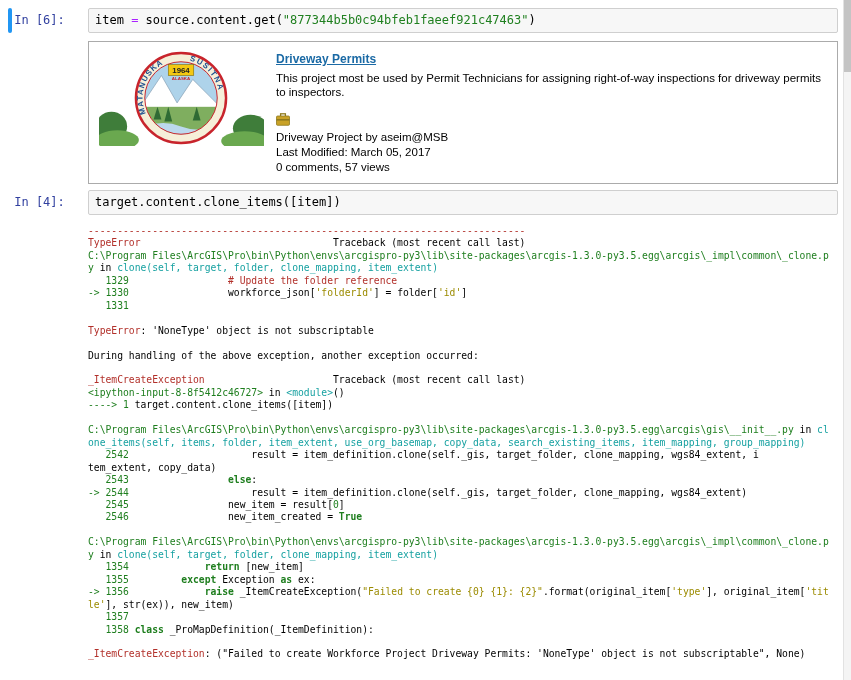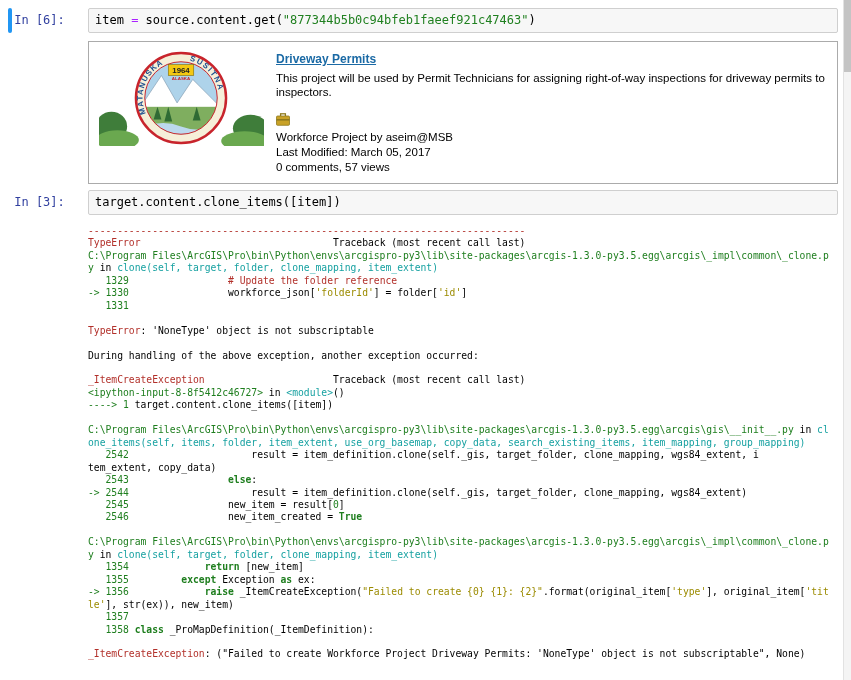--- a/index.html
+++ b/index.html
@@ -111,39 +111,39 @@
           <text font-size="8" font-weight="bold" fill="#1d4f8f" letter-spacing="1.5" font-family="Liberation Sans, sans-serif">
             <textPath href="#arcR" startOffset="2">SUSITNA</textPath>
           </text>
           <rect x="69" y="15" width="26" height="11" fill="#f3c812" stroke="#7a6708" stroke-width="0.6"></rect>
           <text x="82" y="23.5" text-anchor="middle" font-size="8" font-weight="bold" fill="#222222" font-family="Liberation Sans, sans-serif">1964</text>
           <text x="82" y="31" text-anchor="middle" font-size="4.5" font-weight="bold" fill="#c8242c" font-family="Liberation Sans, sans-serif">ALASKA</text>
         </svg>
 
         <div class="card-body">
           <a class="card-title">Driveway Permits</a>
-          <div class="card-desc">This project will be used by Permit Technicians for assigning right-of-way inspections for driveway permits to inspectors.</div>
+          <div class="card-desc">This project most be used by Permit Technicians for assigning right-of-way inspections for driveway permits to inspectors.</div>
           <div class="card-icon-row">
             <svg width="14" height="13" viewBox="0 0 14 13" aria-hidden="true">
               <rect x="4.6" y="0.8" width="4.8" height="3" fill="none" stroke="#8f7a1e" stroke-width="1.3"></rect>
               <rect x="0.5" y="3" width="13" height="9.3" rx="1" fill="#c9a227" stroke="#8f7a1e" stroke-width="0.8"></rect>
               <rect x="0.5" y="6" width="13" height="1.6" fill="#8f7a1e"></rect>
             </svg>
           </div>
-          <div class="card-line">Workforce Project by aseim@MSB</div>
+          <div class="card-line">Driveway Project by aseim@MSB</div>
           <div class="card-line">Last Modified: March 05, 2017</div>
           <div class="card-line">0 comments, 57 views</div>
         </div>
 
       </div>
     </div>
   </div>
 
   <div class="cell">
-    <div class="prompt">In [3]:</div>
+    <div class="prompt">In [4]:</div>
     <div class="input-area">
       <div class="input-box"><div class="srcline"><span class="c-pl">target.content.clone_items([item])</span></div></div>
     </div>
   </div>
 
   <div class="cell">
     <div class="prompt"></div>
     <div class="output-area">
       <div class="traceback"><div class="srcline"><span class="c-rd">---------------------------------------------------------------------------</span></div><div class="srcline"><span class="c-rd">TypeError</span><span class="c-pl">                                 Traceback (most recent call last)</span></div><div class="srcline"><span class="c-gr">C:\Program Files\ArcGIS\Pro\bin\Python\envs\arcgispro-py3\lib\site-packages\arcgis-1.3.0-py3.5.egg\arcgis\_impl\common\_clone.p</span></div><div class="srcline"><span class="c-gr">y</span><span class="c-pl"> in </span><span class="c-cy">clone(self, target, folder, clone_mapping, item_extent)</span></div><div class="srcline"><span class="c-gr">   1329</span><span class="c-pl">                 </span><span class="c-cm"># Update the folder reference</span></div><div class="srcline"><span class="c-gr">-&gt; 1330</span><span class="c-pl">                 workforce_json[</span><span class="c-st">'folderId'</span><span class="c-pl">] = folder[</span><span class="c-st">'id'</span><span class="c-pl">]</span></div><div class="srcline"><span class="c-gr">   1331</span></div><div class="srcline">&nbsp;</div><div class="srcline"><span class="c-rd">TypeError</span><span class="c-pl">: 'NoneType' object is not subscriptable</span></div><div class="srcline">&nbsp;</div><div class="srcline"><span class="c-pl">During handling of the above exception, another exception occurred:</span></div><div class="srcline">&nbsp;</div><div class="srcline"><span class="c-rd">_ItemCreateException</span><span class="c-pl">                      Traceback (most recent call last)</span></div><div class="srcline"><span class="c-gr">&lt;ipython-input-8-8f5412c46727&gt;</span><span class="c-pl"> in </span><span class="c-cy">&lt;module&gt;</span><span class="c-pl">()</span></div><div class="srcline"><span class="c-gr">----&gt; 1 </span><span class="c-pl">target.content.clone_items([item])</span></div><div class="srcline">&nbsp;</div><div class="srcline"><span class="c-gr">C:\Program Files\ArcGIS\Pro\bin\Python\envs\arcgispro-py3\lib\site-packages\arcgis-1.3.0-py3.5.egg\arcgis\gis\__init__.py</span><span class="c-pl"> in </span><span class="c-cy">cl</span></div><div class="srcline"><span class="c-cy">one_items(self, items, folder, item_extent, use_org_basemap, copy_data, search_existing_items, item_mapping, group_mapping)</span></div><div class="srcline"><span class="c-gr">   2542</span><span class="c-pl">                     result = item_definition.clone(self._gis, target_folder, clone_mapping, wgs84_extent, i</span></div><div class="srcline"><span class="c-pl">tem_extent, copy_data)</span></div><div class="srcline"><span class="c-gr">   2543</span><span class="c-pl">                 </span><span class="c-kw">else</span><span class="c-pl">:</span></div><div class="srcline"><span class="c-gr">-&gt; 2544</span><span class="c-pl">                     result = item_definition.clone(self._gis, target_folder, clone_mapping, wgs84_extent)</span></div><div class="srcline"><span class="c-gr">   2545</span><span class="c-pl">                 new_item = result[</span><span class="c-nu">0</span><span class="c-pl">]</span></div><div class="srcline"><span class="c-gr">   2546</span><span class="c-pl">                 new_item_created = </span><span class="c-kw">True</span></div><div class="srcline">&nbsp;</div><div class="srcline"><span class="c-gr">C:\Program Files\ArcGIS\Pro\bin\Python\envs\arcgispro-py3\lib\site-packages\arcgis-1.3.0-py3.5.egg\arcgis\_impl\common\_clone.p</span></div><div class="srcline"><span class="c-gr">y</span><span class="c-pl"> in </span><span class="c-cy">clone(self, target, folder, clone_mapping, item_extent)</span></div><div class="srcline"><span class="c-gr">   1354</span><span class="c-pl">             </span><span class="c-kw">return</span><span class="c-pl"> [new_item]</span></div><div class="srcline"><span class="c-gr">   1355</span><span class="c-pl">         </span><span class="c-kw">except</span><span class="c-pl"> Exception </span><span class="c-kw">as</span><span class="c-pl"> ex:</span></div><div class="srcline"><span class="c-gr">-&gt; 1356</span><span class="c-pl">             </span><span class="c-kw">raise</span><span class="c-pl"> _ItemCreateException(</span><span class="c-st">"Failed to create {0} {1}: {2}"</span><span class="c-pl">.format(original_item[</span><span class="c-st">'type'</span><span class="c-pl">], original_item[</span><span class="c-st">'tit</span></div><div class="srcline"><span class="c-st">le'</span><span class="c-pl">], str(ex)), new_item)</span></div><div class="srcline"><span class="c-gr">   1357</span></div><div class="srcline"><span class="c-gr">   1358</span><span class="c-pl"> </span><span class="c-kw">class</span><span class="c-pl"> _ProMapDefinition(_ItemDefinition):</span></div><div class="srcline">&nbsp;</div><div class="srcline"><span class="c-rd">_ItemCreateException</span><span class="c-pl">: ("Failed to create Workforce Project Driveway Permits: 'NoneType' object is not subscriptable", None)</span></div></div>
     </div>

